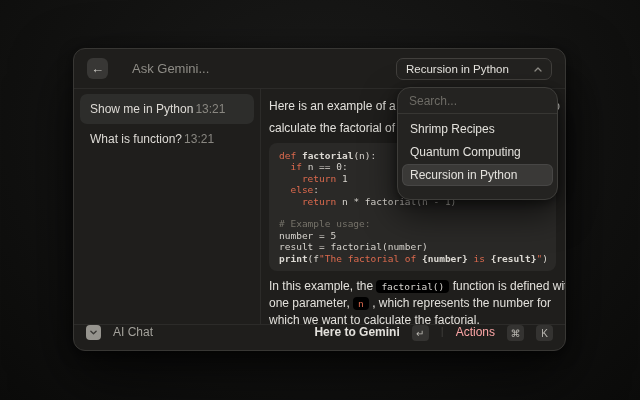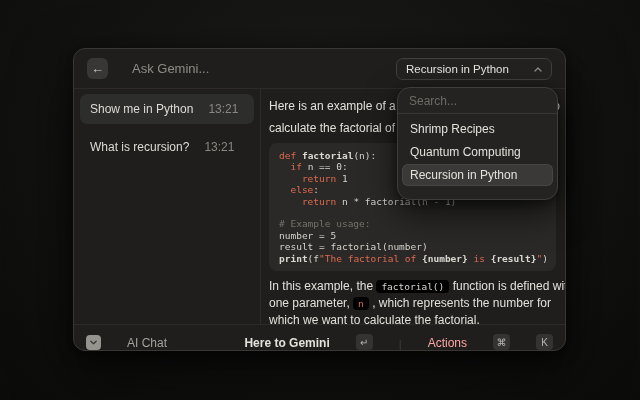--- a/index.html
+++ b/index.html
@@ -45,21 +45,21 @@
   .model-btn .lbl{ flex:1; font-size:11.5px; color:#e6e4df; white-space:nowrap; overflow:hidden; }
   .chev{ display:block; flex:0 0 auto; }
 
   
   .sidebar{
     position:absolute; left:0; top:40px; width:187px; bottom:26px;
     border-right:1px solid #2c2b29; padding:5px 6px;
   }
   .side-item{
     height:30px; border-radius:7px; display:flex; align-items:center;
-    padding:0 10px; gap:15px; margin-bottom:8px; white-space:nowrap; overflow:hidden;
+    padding:0 10px; gap:2px; white-space:nowrap; overflow:hidden;
   }
   .side-item.selected{ background:#2d2d2b; }
   .side-item .t1{ font-size:12px; color:#dedbd6; }
   .side-item .t2{ font-size:12px; color:#898781; }
 
   
   .content{
     position:absolute; left:188px; top:40px; right:0; bottom:26px;
     padding:6px 13px 0 7px; overflow:hidden;
   }
@@ -82,21 +82,21 @@
   .inline-code{
     font-family:"DejaVu Sans Mono", monospace; font-size:9.5px;
     background:#000000; border-radius:4px; padding:1px 5px; color:#d8d5d0;
   }
   .inline-code.accent{ color:#dd6a4e; }
 
   
   .ftr{
     position:absolute; left:0; right:0; bottom:0; height:26px;
     border-top:1px solid #2c2b29;
-    display:flex; align-items:flex-end; padding:0 12px; gap:26px;
+    display:flex; align-items:flex-start; padding:0 12px; gap:12px;
     border-radius:0 0 12px 12px;
   }
   .app-icon{
     width:15px; height:15px; border-radius:4px; background:#96948e;
     display:flex; align-items:center; justify-content:center; flex:0 0 auto;
   }
   .app-label{ font-size:12px; color:#a3a19b; }
   .ftr .spacer{ flex:1; }
   .primary-label{ font-size:12px; font-weight:bold; color:#e3e1dc; white-space:nowrap; }
   .key-badge{
@@ -147,21 +147,21 @@
       </div>
     </div>
 
     <div class="sidebar">
       <div id="history-list">
           <div class="side-item selected">
             <span class="t1">Show me in Python</span>
             <span class="t2">13:21</span>
           </div>
           <div class="side-item">
-            <span class="t1">What is recursion?</span>
+            <span class="t1">What is function?</span>
             <span class="t2">13:21</span>
           </div>
         </div>
     </div>
 
     <div class="content">
       <div>
         <div class="intro-line">Here is an example of a recursive function in Python to</div>
         <div class="intro-line">calculate the factorial of a number:</div>
       </div>

